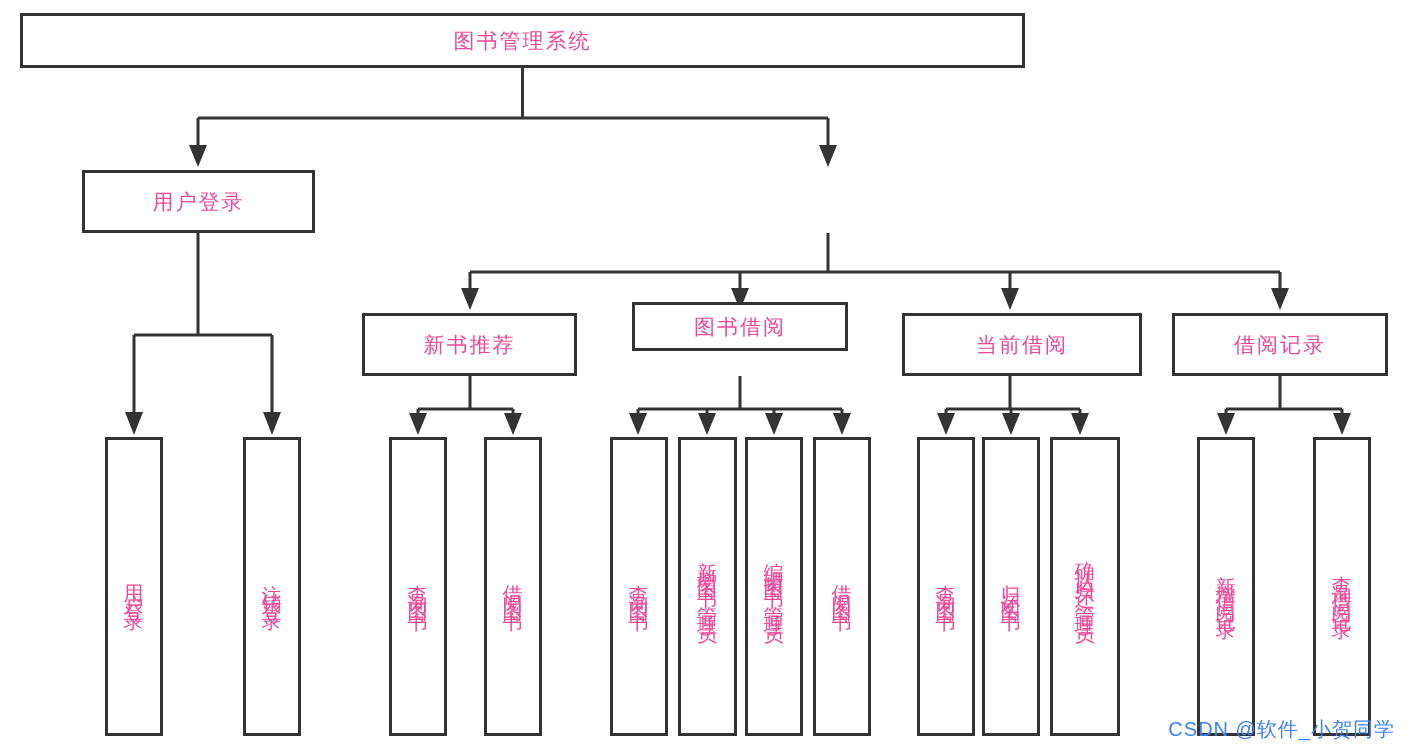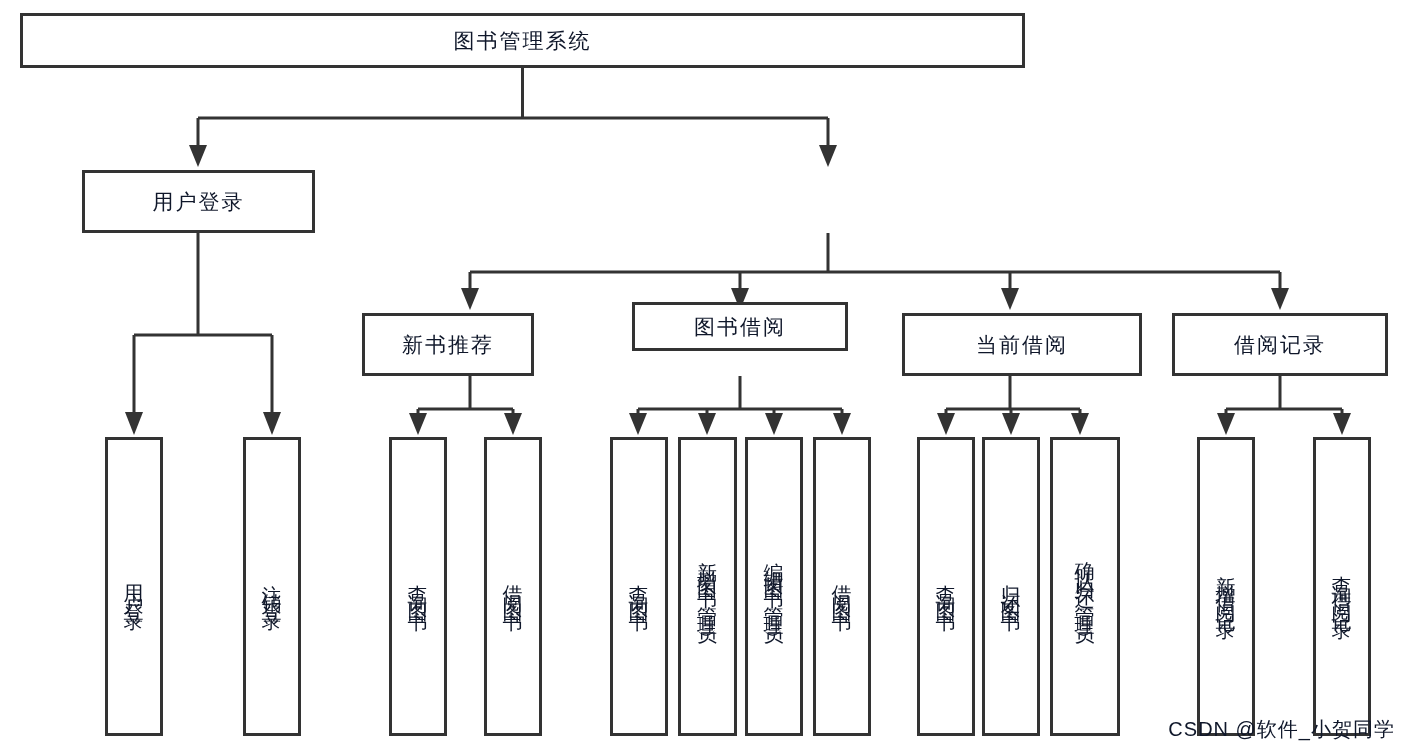--- a/index.html
+++ b/index.html
@@ -10,39 +10,39 @@
     position:absolute;
     box-sizing:border-box;
     border:3px solid #333333;
     background:#ffffff;
     display:flex;
     align-items:center;
     justify-content:center;
     z-index:2;
   }
   .node .lbl{
-    color:#0f172a;
+    color:#ec4899;
     font-size:21px;
     letter-spacing:2px;
     white-space:nowrap;
   }
   .node.v .lbl{
     writing-mode:vertical-rl;
     text-orientation:mixed;
     font-size:20px;
     letter-spacing:9px;
     white-space:normal;
     line-height:1;
   }
   .watermark{
     position:absolute;
     right:10px;
     bottom:4px;
     font-size:20px;
-    color:#0f172a;
+    color:#3b82f6;
     letter-spacing:1px;
     z-index:5;
     white-space:nowrap;
   }
 </style>
 </head>
 <body>
 
 <div class="canvas">
 
@@ -80,21 +80,21 @@
   </svg>
 
   <div class="node" style="left:20px;top:13px;width:1005px;height:55px">
     <span class="lbl">图书管理系统</span>
   </div>
 
   <div class="node" style="left:82px;top:170px;width:233px;height:63px">
     <span class="lbl">用户登录</span>
   </div>
 
-  <div class="node" style="left:362px;top:313px;width:172px;height:63px">
+  <div class="node" style="left:362px;top:313px;width:215px;height:63px">
     <span class="lbl">新书推荐</span>
   </div>
   <div class="node" style="left:632px;top:302px;width:216px;height:49px">
     <span class="lbl">图书借阅</span>
   </div>
   <div class="node" style="left:902px;top:313px;width:240px;height:63px">
     <span class="lbl">当前借阅</span>
   </div>
   <div class="node" style="left:1172px;top:313px;width:216px;height:63px">
     <span class="lbl">借阅记录</span>

